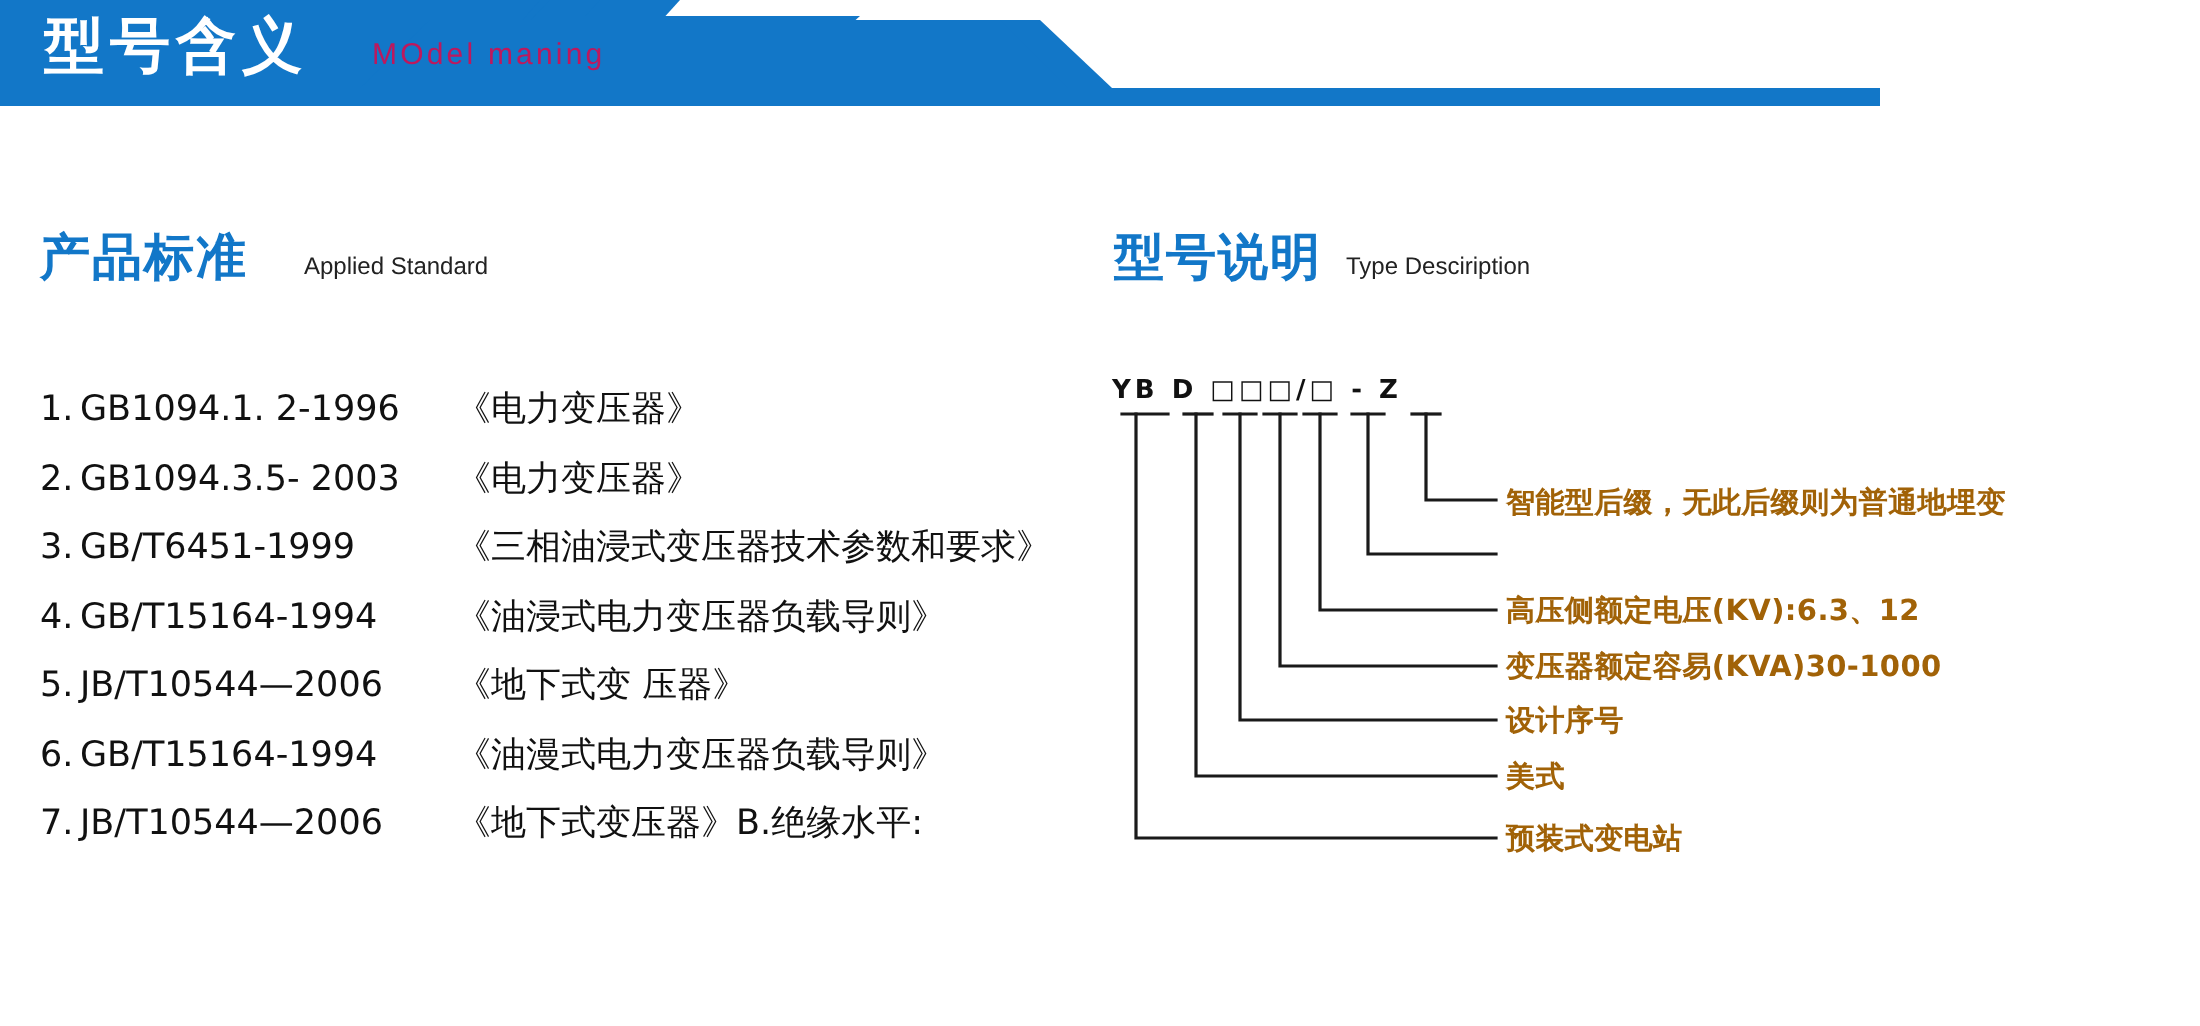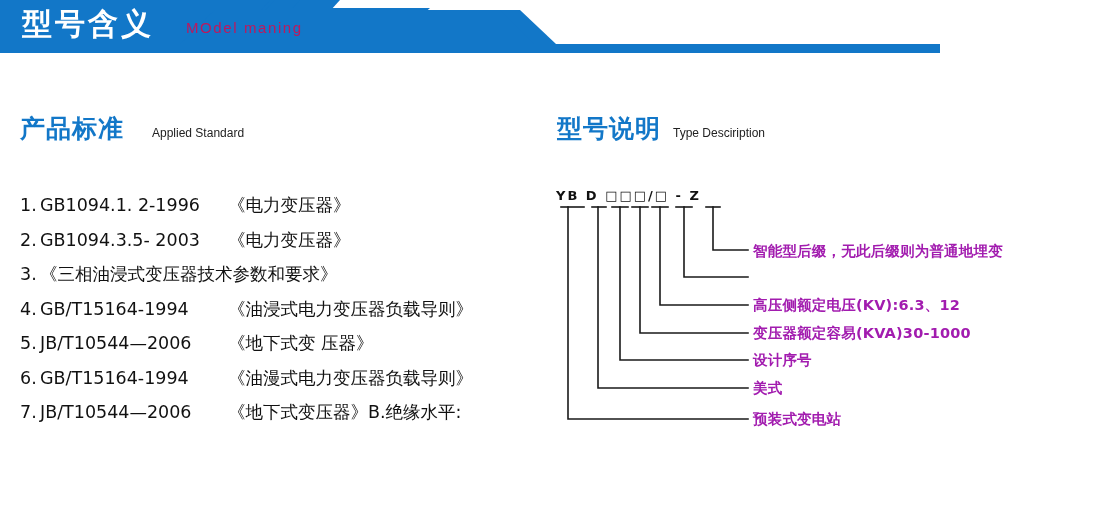--- a/index.html
+++ b/index.html
@@ -119,21 +119,21 @@
     left: 0;
     top: 0;
     width: 540px;
     height: 250px;
   }
   .leg-label {
     position: absolute;
     left: 201px;
     font-size: 14.5px;
     font-weight: 700;
-    color: #a21caf;
+    color: #a16207;
     white-space: nowrap;
     letter-spacing: 0.2px;
     font-family: "DejaVu Sans", "Liberation Sans", sans-serif;
   }
 </style>
 </head>
 <body>
 
 <div class="banner">
   <svg class="banner-shape" viewBox="0 0 1100 53" preserveAspectRatio="none">
@@ -170,20 +170,21 @@
     <span class="std-code">GB1094.1. 2-1996</span>
     <span class="std-name">《电力变压器》</span>
   </div>
   <div class="std-row">
     <span class="std-num">2.</span>
     <span class="std-code">GB1094.3.5- 2003</span>
     <span class="std-name">《电力变压器》</span>
   </div>
   <div class="std-row">
     <span class="std-num">3.</span>
+    <span class="std-code">GB/T6451-1999</span>
     <span class="std-name">《三相油浸式变压器技术参数和要求》</span>
   </div>
   <div class="std-row">
     <span class="std-num">4.</span>
     <span class="std-code">GB/T15164-1994</span>
     <span class="std-name">《油浸式电力变压器负载导则》</span>
   </div>
   <div class="std-row">
     <span class="std-num">5.</span>
     <span class="std-code">JB/T10544—2006</span>

